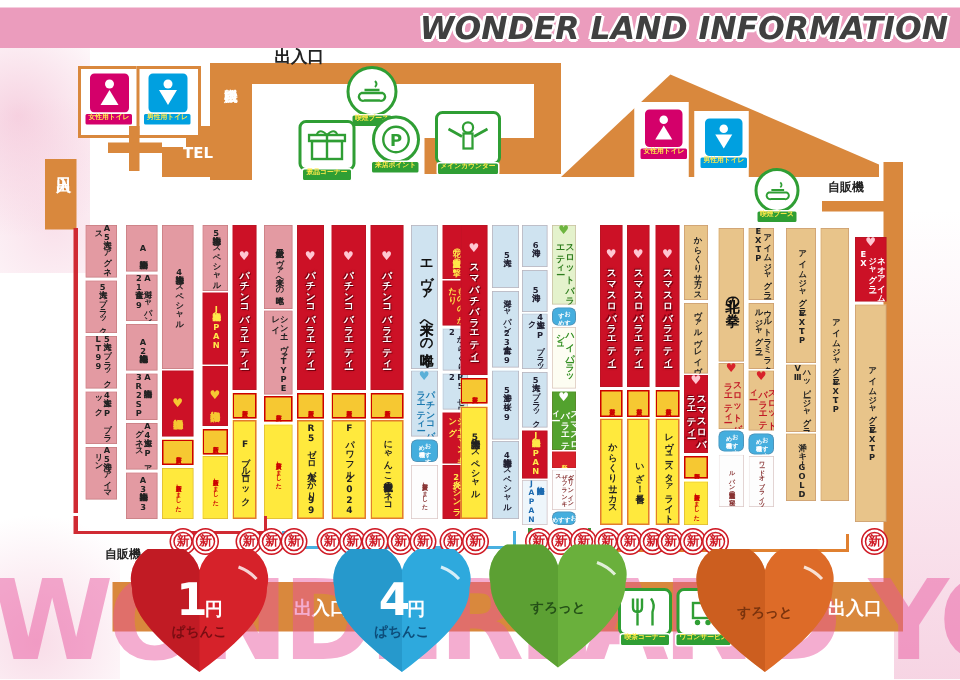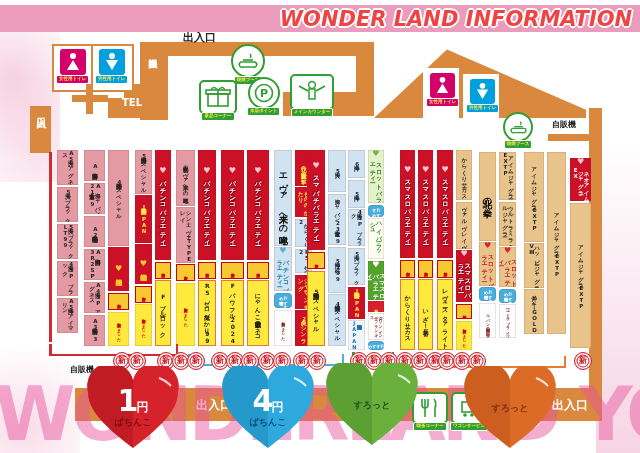--- a/index.html
+++ b/index.html
@@ -2,21 +2,21 @@
 <html><head>
 <meta charset="utf-8">
 <style>
   html,body{margin:0;padding:0;background:#fff;}
   #canvas{position:relative;width:640px;height:453px;background:#fff;overflow:hidden;
           font-family:"DejaVu Sans",sans-serif;}
   .abs{position:absolute;}
   
   .title-band{left:0;top:5px;width:640px;height:27px;background:#eb9cbd;z-index:4;}
   .title-text{left:278px;top:6px;width:356px;height:25px;z-index:5;
-    font-size:21px;font-weight:800;font-style:italic;color:#ef4444;letter-spacing:0;
+    font-size:21px;font-weight:800;font-style:italic;color:#404040;letter-spacing:0;
     text-shadow:-2px 0 0 #fff,2px 0 0 #fff,0 -2px 0 #fff,0 2px 0 #fff,
                 -1px -1px 0 #fff,1px 1px 0 #fff,1px -1px 0 #fff,-1px 1px 0 #fff;
     display:flex;align-items:center;justify-content:center;white-space:nowrap;}
   
   .wash{z-index:0;pointer-events:none;}
   .wash.tl{left:0;top:32px;width:60px;height:150px;
     background:radial-gradient(circle at 20% 30%,rgba(236,156,189,.45),rgba(255,255,255,0) 70%),
                radial-gradient(circle at 60% 80%,rgba(236,156,189,.3),rgba(255,255,255,0) 70%);}
   .wash.br{left:596px;top:140px;width:44px;height:313px;
     background:linear-gradient(180deg,rgba(255,255,255,0),rgba(238,170,200,.5));}

